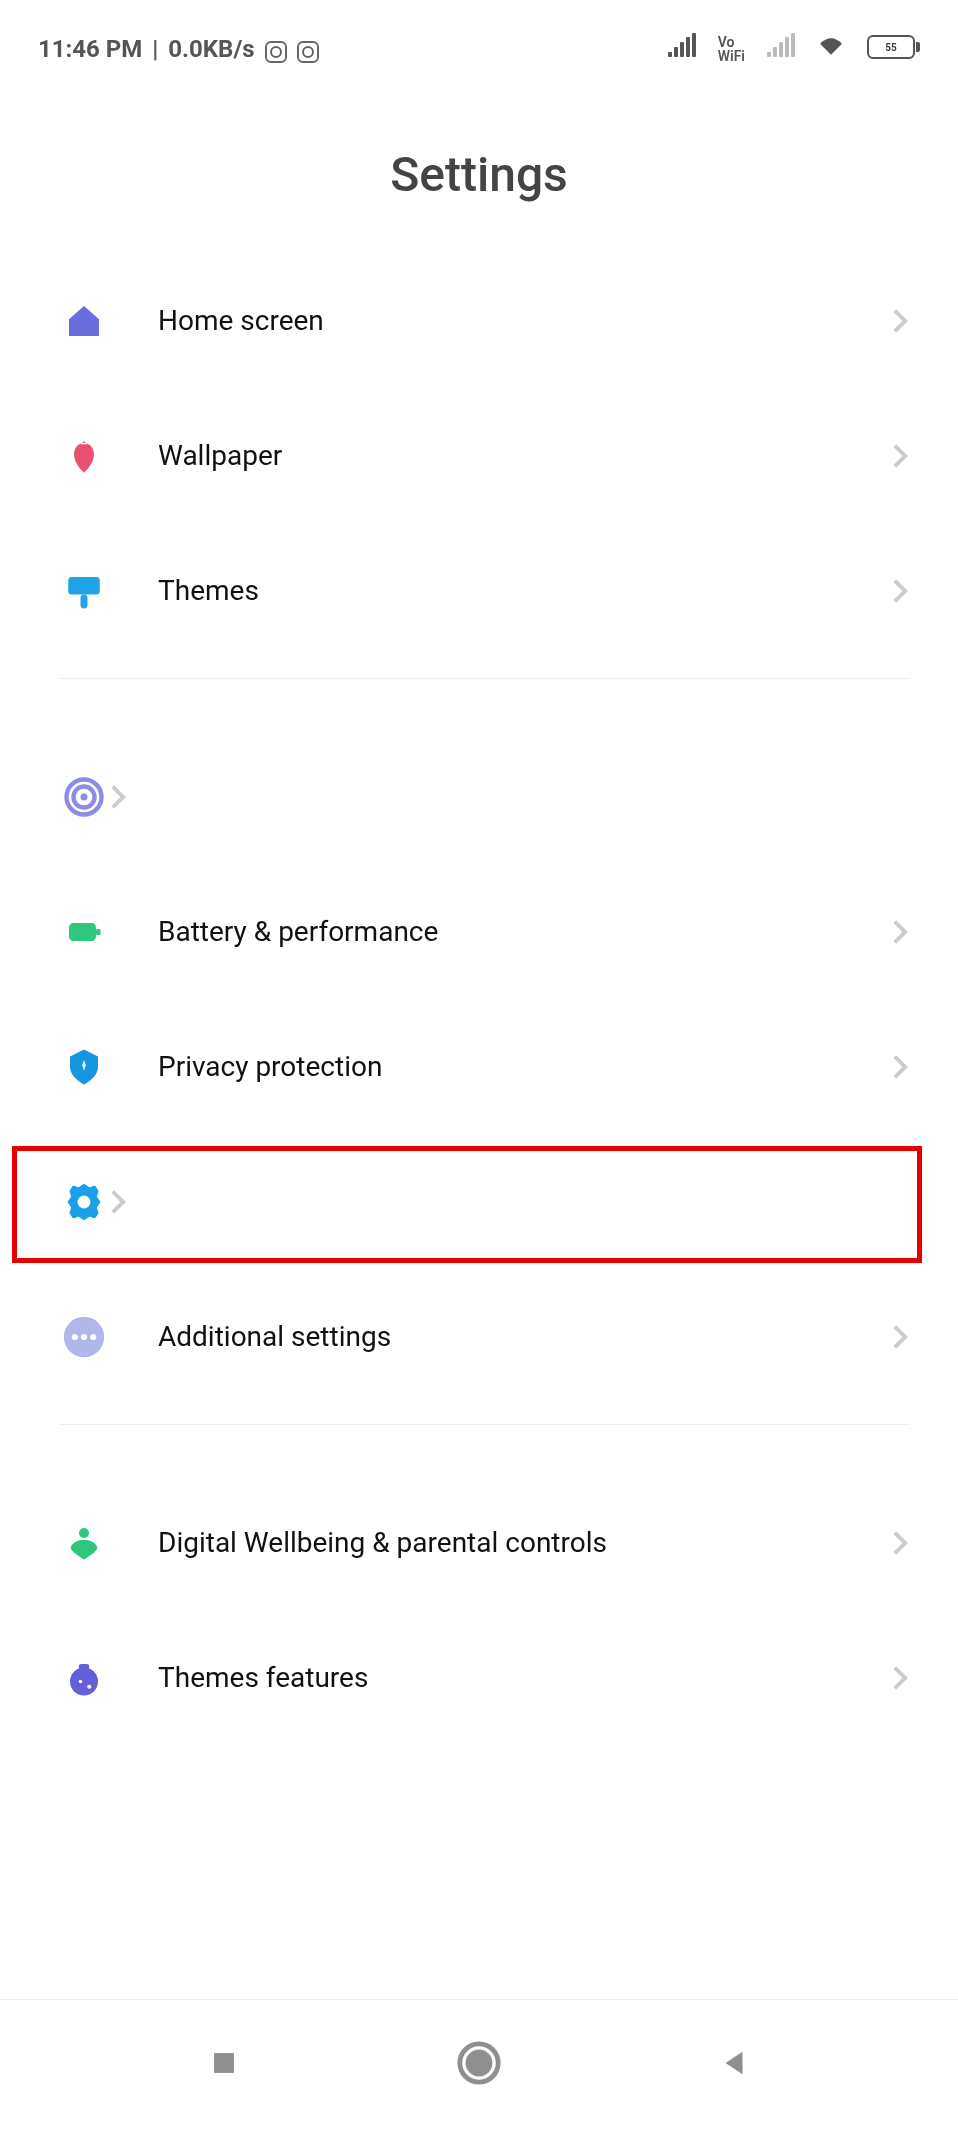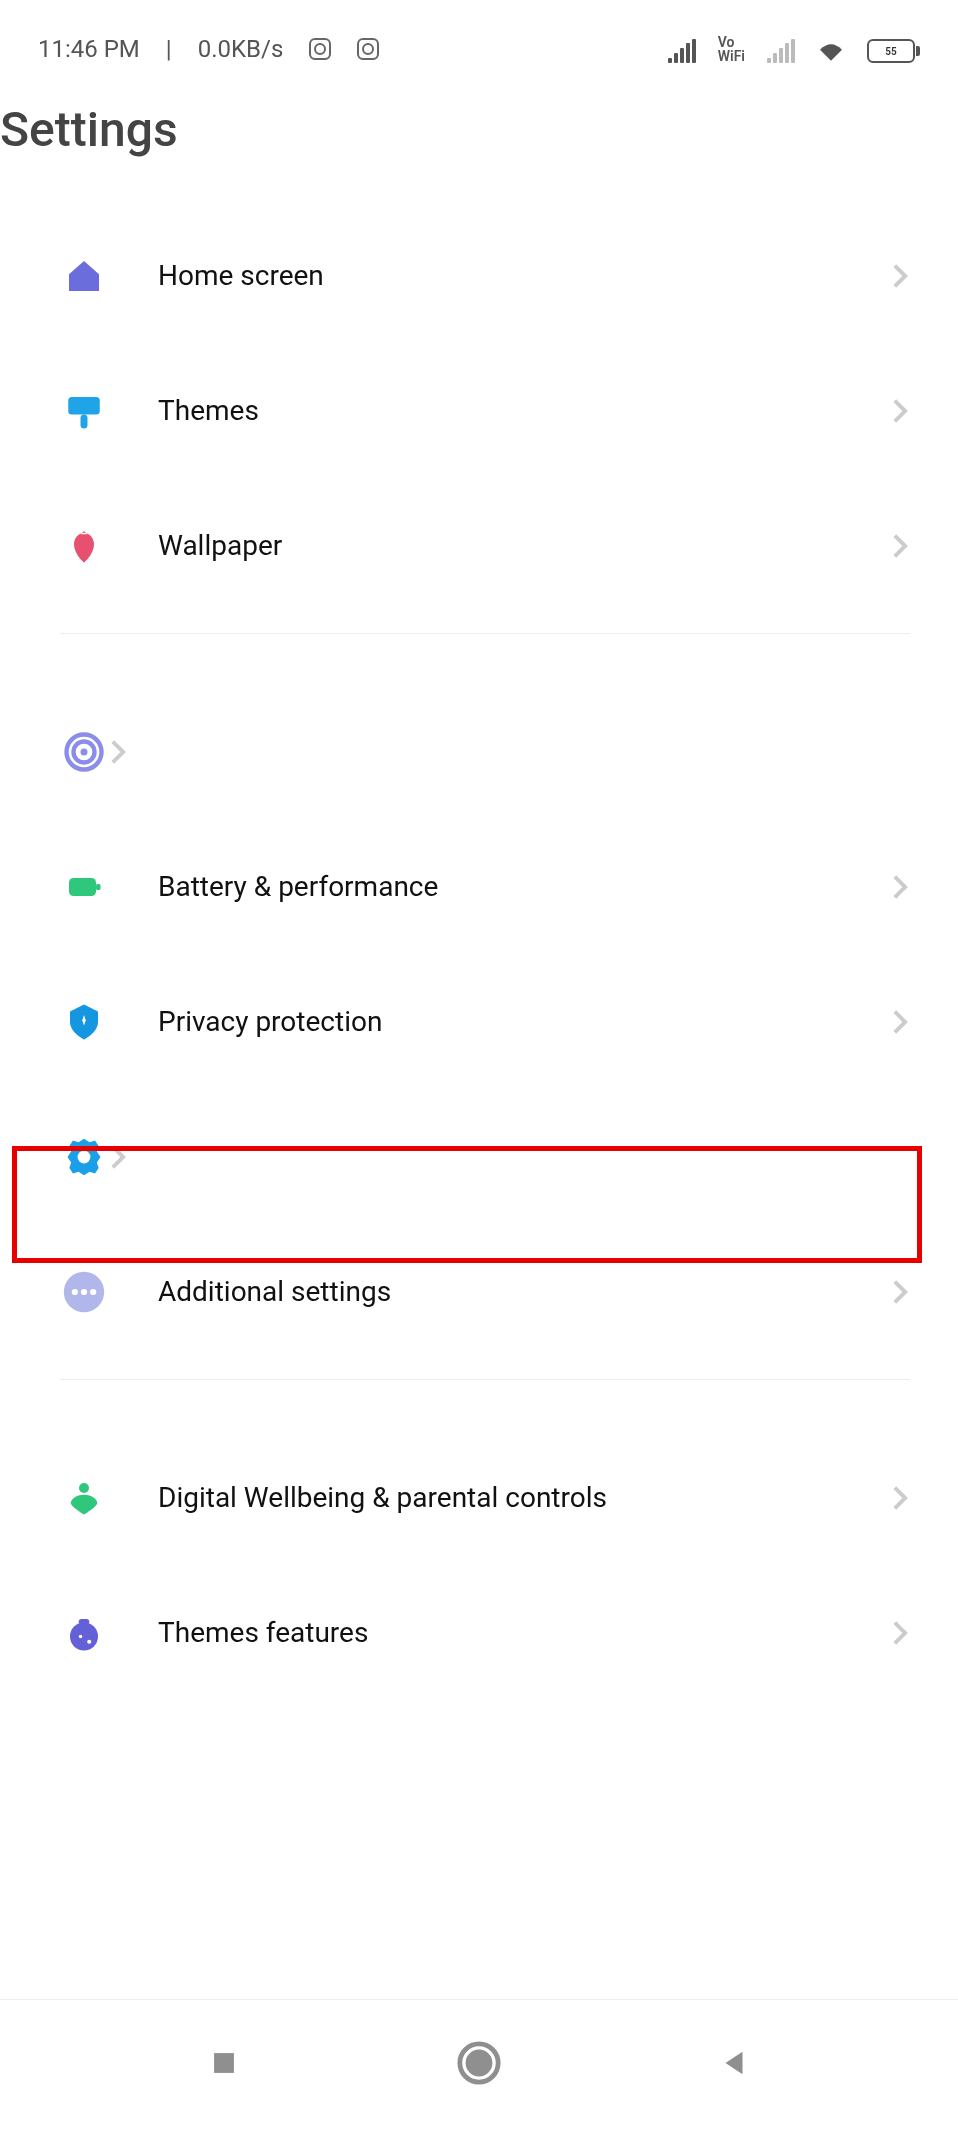--- a/index.html
+++ b/index.html
@@ -12,44 +12,45 @@
       overflow: hidden;
     }
     .status-bar {
       display: flex;
       justify-content: space-between;
       align-items: center;
       padding: 35px 38px 10px 38px;
       font-size: 24px;
       color: #555;
     }
-    .status-left { display: flex; align-items: center; gap: 26px; }
-    .status-right { display: flex; align-items: flex-end; gap: 22px; }
+    .status-left { display: flex; align-items: flex-end; gap: 10px; font-weight: bold; }
+    .status-right { display: flex; align-items: flex-start; gap: 22px; }
     .ig-icon {
       width: 22px; height: 22px; border: 2px solid #666; border-radius: 6px;
       display: inline-flex; align-items: center; justify-content: center;
     }
     .ig-icon::after { content:''; width:8px; height:8px; border:2px solid #666; border-radius:50%; }
     .signal-bars { display:inline-flex; align-items:flex-end; gap:2px; height:22px; }
     .signal-bars span { width:4px; background:#555; border-radius:1px; }
     .signal-bars.faded span { background:#bbb; }
     .signal-bars span:nth-child(1){height:5px;} .signal-bars span:nth-child(2){height:10px;}
     .signal-bars span:nth-child(3){height:15px;} .signal-bars span:nth-child(4){height:20px;} .signal-bars span:nth-child(5){height:24px;}
     .vowifi { font-size:14px; line-height:1; color:#555; font-weight:600; }
     .wifi-icon { width:28px; height:22px; position:relative; }
     .wifi-icon svg { width:100%; height:100%; }
     .battery { display:inline-flex; align-items:center; }
     .battery-body { width:48px; height:24px; border:2.5px solid #555; border-radius:6px; display:flex; align-items:center; justify-content:center; font-size:10px; font-weight:600; color:#333; }
     .battery-tip { width:4px; height:10px; background:#555; border-radius:0 2px 2px 0; margin-left:1px; }
 
     .page-title {
+      text-align: center;
       font-size: 48px;
       color: #444;
       font-weight: 500;
-      margin-top: 28px;
+      margin-top: 73px;
       margin-bottom: 50px;
     }
     .settings-list { padding: 0 48px 0 60px; }
     .settings-item {
       display: flex;
       align-items: center;
       padding: 35px 0;
       min-height: 135px;
     }
     .item-icon {
@@ -148,40 +149,40 @@
     <span class="item-label">Home screen</span>
     <span class="chevron">
         <svg viewBox="0 0 12 20" width="16" height="26">
           <polyline points="2,2 10,10 2,18"></polyline>
         </svg>
       </span>
   </div>
 
   <div class="settings-item">
     <span class="item-icon">
+      <svg viewBox="0 0 24 24" width="40" height="40">
+          <path fill="#e8506f" d="M12 4 C9 4 6 7 6 11 C6 17 12 22 12 22 C12 22 18 17 18 11 C18 7 15 4 12 4 Z M12 3 L14 5 L10 5 Z"></path>
+        </svg>
+    </span>
+    <span class="item-label">Wallpaper</span>
+    <span class="chevron">
+        <svg viewBox="0 0 12 20" width="16" height="26">
+          <polyline points="2,2 10,10 2,18"></polyline>
+        </svg>
+      </span>
+  </div>
+
+  <div class="settings-item">
+    <span class="item-icon">
       <svg viewBox="0 0 24 24" width="42" height="42">
           <rect fill="#1fa4e8" x="3" y="4" width="18" height="10" rx="2"></rect>
           <rect fill="#1fa4e8" x="10" y="14" width="4" height="8" rx="2"></rect>
         </svg>
     </span>
     <span class="item-label">Themes</span>
-    <span class="chevron">
-        <svg viewBox="0 0 12 20" width="16" height="26">
-          <polyline points="2,2 10,10 2,18"></polyline>
-        </svg>
-      </span>
-  </div>
-
-  <div class="settings-item">
-    <span class="item-icon">
-      <svg viewBox="0 0 24 24" width="40" height="40">
-          <path fill="#e8506f" d="M12 4 C9 4 6 7 6 11 C6 17 12 22 12 22 C12 22 18 17 18 11 C18 7 15 4 12 4 Z M12 3 L14 5 L10 5 Z"></path>
-        </svg>
-    </span>
-    <span class="item-label">Wallpaper</span>
     <span class="chevron">
         <svg viewBox="0 0 12 20" width="16" height="26">
           <polyline points="2,2 10,10 2,18"></polyline>
         </svg>
       </span>
   </div>
 
   <div class="divider"></div>
 
   <div class="settings-item">

